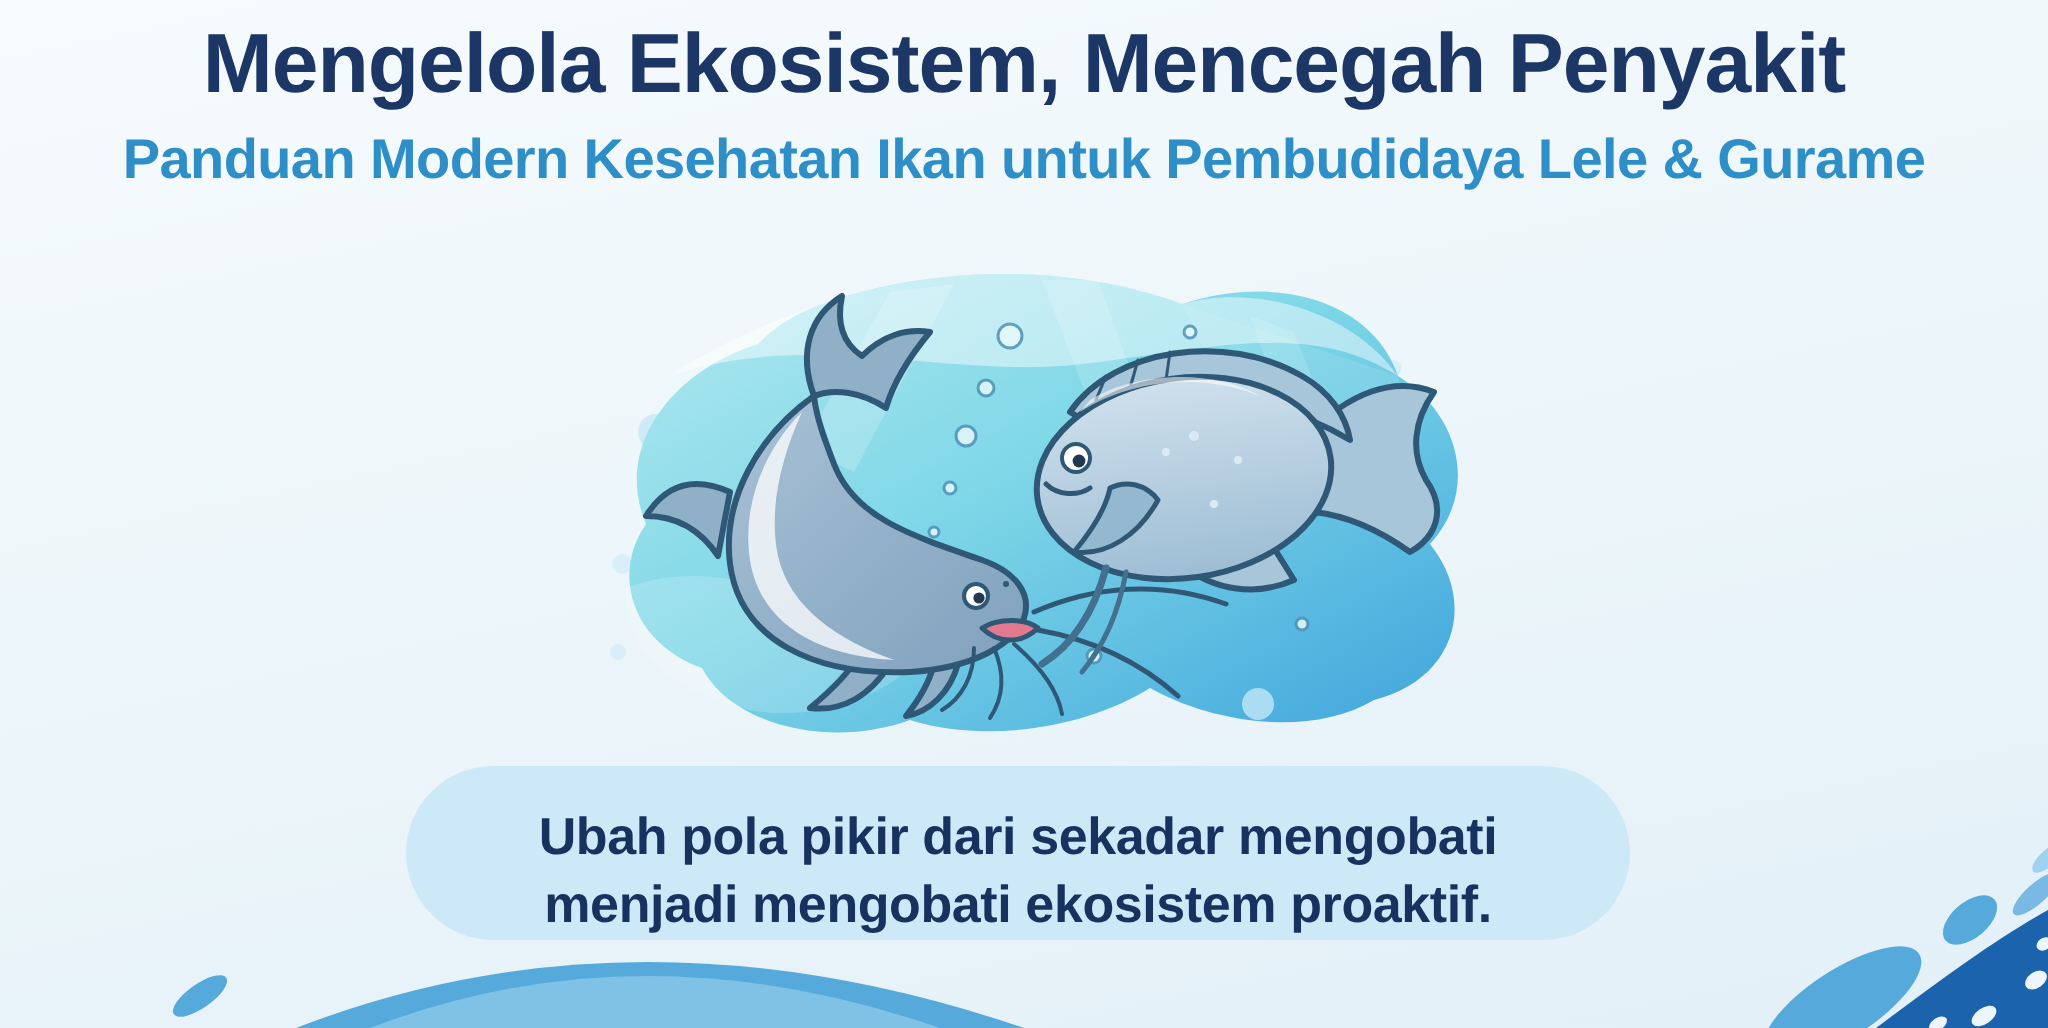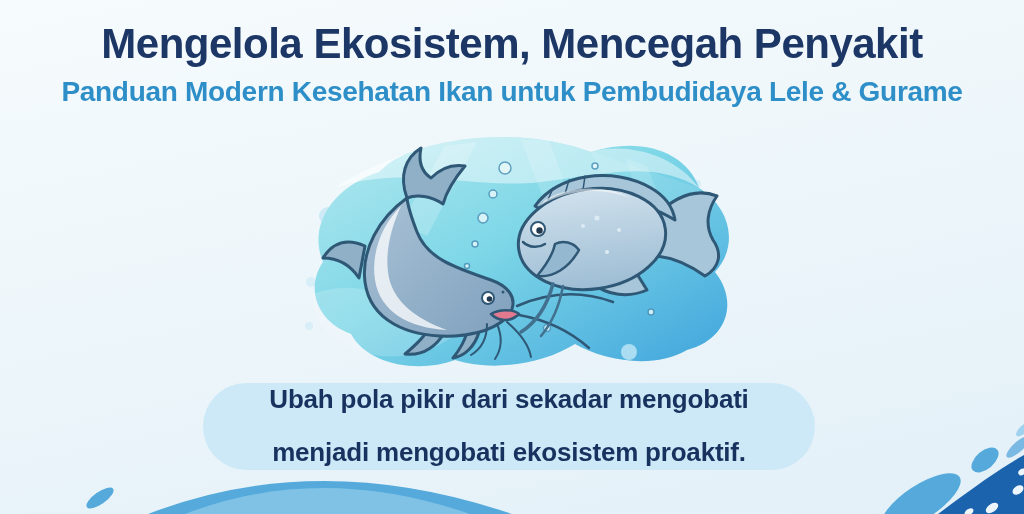--- a/index.html
+++ b/index.html
@@ -4,33 +4,33 @@
 <style>
   html,body{margin:0;padding:0;}
   body{
     width:1024px;height:514px;overflow:hidden;position:relative;
     font-family:"Liberation Sans","DejaVu Sans",sans-serif;
     background:linear-gradient(168deg, var(--bg-top,#f6fbfd) 0%, #edf6fa 45%, var(--bg-bottom,#e3f0f8) 100%);
   }
   .stage{position:absolute;inset:0;}
   header{position:absolute;top:0;left:0;width:1024px;text-align:center;}
   h1{
-    margin:20px 0 0 0;font-size:42px;font-weight:800;letter-spacing:-0.5px;
+    margin:8px 0 0 0;font-size:42px;font-weight:800;letter-spacing:-0.5px;
     color:var(--title-text,#1c3766);
   }
   h2{
     margin:8px 0 0 0;font-size:28px;font-weight:700;letter-spacing:-0.3px;
     color:var(--subtitle-text,#2e8fc8);
   }
   .illustration{position:absolute;left:295px;top:126px;width:446px;height:252px;}
   .illustration svg{display:block;width:100%;height:100%;}
   .callout{
     position:absolute;left:203px;top:383px;width:612px;height:87px;
     background:var(--callout-bg,#cde9f8);border-radius:44px;
-    display:flex;flex-direction:column;align-items:center;justify-content:space-between;
+    display:flex;flex-direction:column;align-items:center;justify-content:flex-end;
   }
   .callout p{
     margin:0;font-size:26px;font-weight:700;line-height:1.3;text-align:center;
     color:var(--callout-text,#18325f);letter-spacing:-0.2px;
   }
   .wave-left{position:absolute;left:0;bottom:0;width:520px;height:44px;}
   .splash-right{position:absolute;right:0;bottom:0;width:210px;height:130px;}
 </style>
 </head>
 <body>

